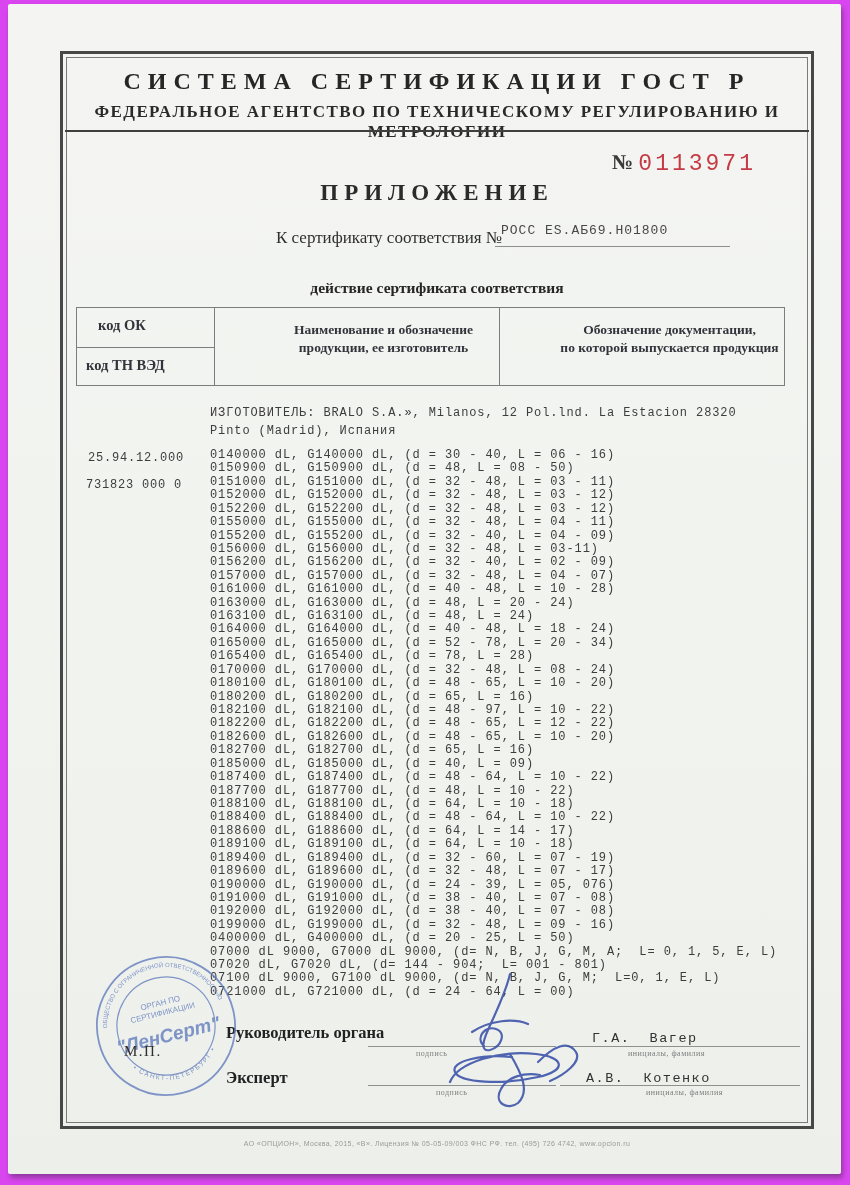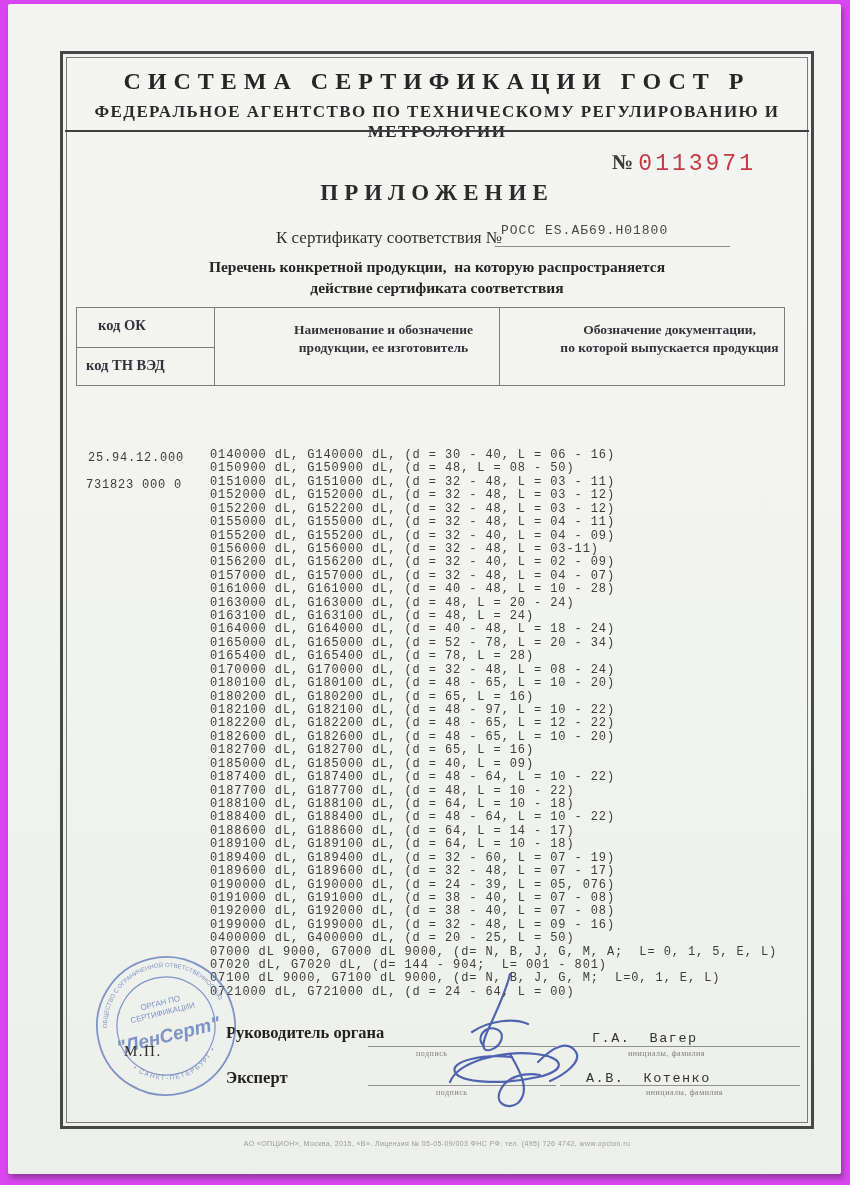--- a/index.html
+++ b/index.html
@@ -82,39 +82,40 @@
     <div class="abs" id="header-separator"></div>
 
     <div class="abs" id="blank-number"><span>№ </span><span class="digits" style="color:#c63a45">0113971</span></div>
 
     <div class="abs centered" id="appendix-title">ПРИЛОЖЕНИЕ</div>
 
     <div class="abs" id="cert-label">К сертификату соответствия №</div>
     <div class="abs" id="cert-value">РОСС ES.АБ69.Н01800</div>
     <div class="abs" id="cert-underline"></div>
 
-    <div class="abs centered subtitle" id="subtitle-1">Перечень конкретной продукции,  на которую распространяется</div>
     <div class="abs centered subtitle" id="subtitle-2">действие сертификата соответствия</div>
 
     <div class="abs" id="table-head">
       <div class="vline" id="vline-1"></div>
       <div class="vline" id="vline-2"></div>
       <div id="hsplit"></div>
       <div class="th" id="cell-ok">код ОК</div>
       <div class="th" id="cell-tnved">код ТН ВЭД</div>
       <div class="th th-center" id="cell-name">
         <div>Наименование и обозначение</div>
         <div>продукции, ее изготовитель</div>
       </div>
       <div class="th th-center" id="cell-doc">
         <div>Обозначение документации,</div>
         <div>по которой выпускается продукция</div>
       </div>
     </div>
 
+    <div class="abs mono" id="manufacturer">ИЗГОТОВИТЕЛЬ: BRALO S.A.», Milanos, 12 Pol.lnd. La Estacion 28320
+Pinto (Madrid), Испания</div>
 
     <div class="abs mono" id="code-ok-value">25.94.12.000</div>
     <div class="abs mono" id="code-tnved-value">731823 000 0</div>
 
     <div class="abs mono" id="product-list"><div>0140000 dL, G140000 dL, (d = 30 - 40, L = 06 - 16)</div><div>0150900 dL, G150900 dL, (d = 48, L = 08 - 50)</div><div>0151000 dL, G151000 dL, (d = 32 - 48, L = 03 - 11)</div><div>0152000 dL, G152000 dL, (d = 32 - 48, L = 03 - 12)</div><div>0152200 dL, G152200 dL, (d = 32 - 48, L = 03 - 12)</div><div>0155000 dL, G155000 dL, (d = 32 - 48, L = 04 - 11)</div><div>0155200 dL, G155200 dL, (d = 32 - 40, L = 04 - 09)</div><div>0156000 dL, G156000 dL, (d = 32 - 48, L = 03-11)</div><div>0156200 dL, G156200 dL, (d = 32 - 40, L = 02 - 09)</div><div>0157000 dL, G157000 dL, (d = 32 - 48, L = 04 - 07)</div><div>0161000 dL, G161000 dL, (d = 40 - 48, L = 10 - 28)</div><div>0163000 dL, G163000 dL, (d = 48, L = 20 - 24)</div><div>0163100 dL, G163100 dL, (d = 48, L = 24)</div><div>0164000 dL, G164000 dL, (d = 40 - 48, L = 18 - 24)</div><div>0165000 dL, G165000 dL, (d = 52 - 78, L = 20 - 34)</div><div>0165400 dL, G165400 dL, (d = 78, L = 28)</div><div>0170000 dL, G170000 dL, (d = 32 - 48, L = 08 - 24)</div><div>0180100 dL, G180100 dL, (d = 48 - 65, L = 10 - 20)</div><div>0180200 dL, G180200 dL, (d = 65, L = 16)</div><div>0182100 dL, G182100 dL, (d = 48 - 97, L = 10 - 22)</div><div>0182200 dL, G182200 dL, (d = 48 - 65, L = 12 - 22)</div><div>0182600 dL, G182600 dL, (d = 48 - 65, L = 10 - 20)</div><div>0182700 dL, G182700 dL, (d = 65, L = 16)</div><div>0185000 dL, G185000 dL, (d = 40, L = 09)</div><div>0187400 dL, G187400 dL, (d = 48 - 64, L = 10 - 22)</div><div>0187700 dL, G187700 dL, (d = 48, L = 10 - 22)</div><div>0188100 dL, G188100 dL, (d = 64, L = 10 - 18)</div><div>0188400 dL, G188400 dL, (d = 48 - 64, L = 10 - 22)</div><div>0188600 dL, G188600 dL, (d = 64, L = 14 - 17)</div><div>0189100 dL, G189100 dL, (d = 64, L = 10 - 18)</div><div>0189400 dL, G189400 dL, (d = 32 - 60, L = 07 - 19)</div><div>0189600 dL, G189600 dL, (d = 32 - 48, L = 07 - 17)</div><div>0190000 dL, G190000 dL, (d = 24 - 39, L = 05, 076)</div><div>0191000 dL, G191000 dL, (d = 38 - 40, L = 07 - 08)</div><div>0192000 dL, G192000 dL, (d = 38 - 40, L = 07 - 08)</div><div>0199000 dL, G199000 dL, (d = 32 - 48, L = 09 - 16)</div><div>0400000 dL, G400000 dL, (d = 20 - 25, L = 50)</div><div>07000 dL 9000, G7000 dL 9000, (d= N, B, J, G, M, A;  L= 0, 1, 5, E, L)</div><div>07020 dL, G7020 dL, (d= 144 - 904;  L= 001 - 801)</div><div>07100 dL 9000, G7100 dL 9000, (d= N, B, J, G, M;  L=0, 1, E, L)</div><div>0721000 dL, G721000 dL, (d = 24 - 64, L = 00)</div></div>
 
     <div class="abs role" id="role-head">Руководитель органа</div>
     <div class="abs sig-line" id="line-head-sign"></div>
     <div class="abs tiny-label" id="lbl-head-sign">подпись</div>
     <div class="abs sig-name" id="name-head">Г.А.  Вагер</div>

